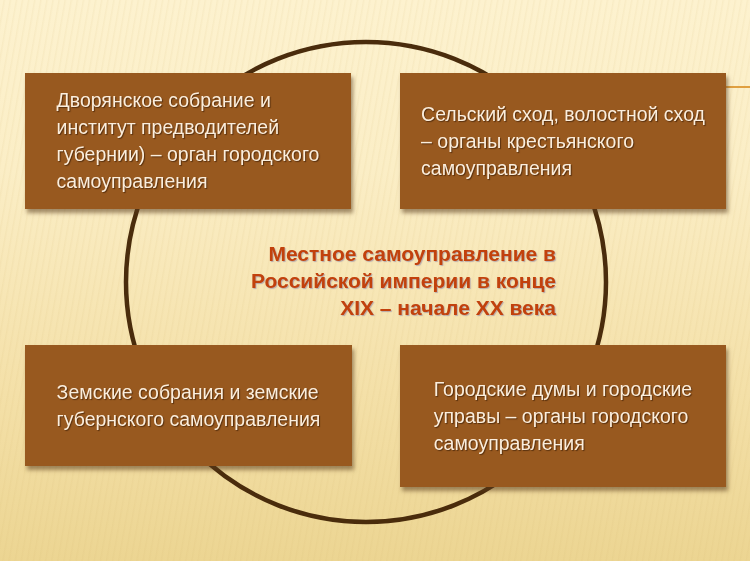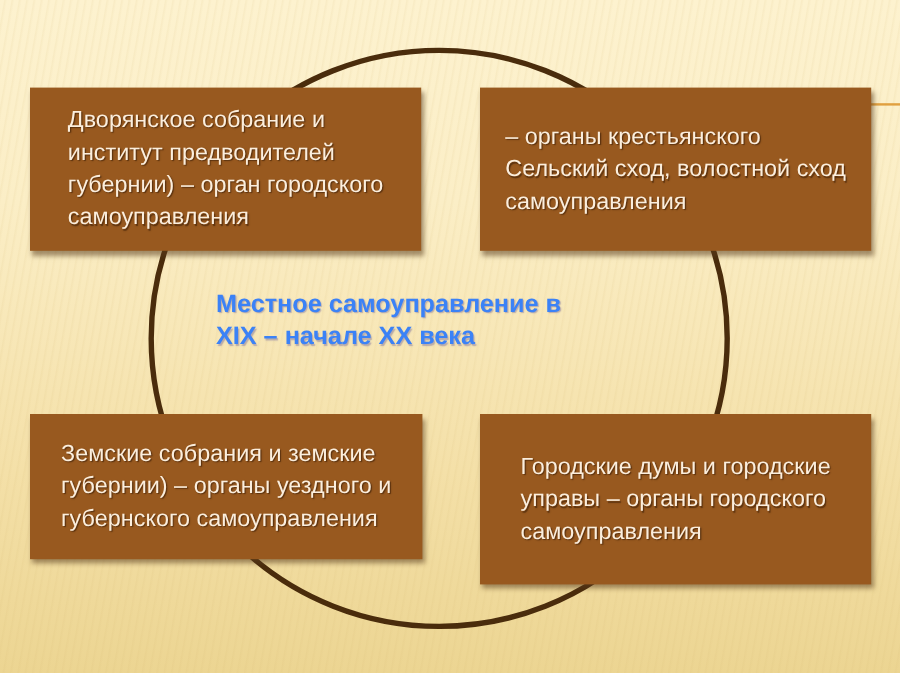--- a/index.html
+++ b/index.html
@@ -24,21 +24,21 @@
       text-shadow: 1px 1px 1px rgba(60,30,5,0.7);
       padding: 0 6px; box-sizing: border-box;
     }
     .box span { display: block; }
     #box-tl { left: 25px; top: 73px; width: 326px; height: 136px; }
     #box-tr { left: 400px; top: 73px; width: 326px; height: 136px; }
     #box-bl { left: 25px; top: 345px; width: 327px; height: 121px; }
     #box-br { left: 400px; top: 345px; width: 326px; height: 142px; }
     .center-title {
       position: absolute; left: 180px; top: 240px; width: 376px;
-      text-align: left; color: #3b82f6; font-weight: bold;
+      text-align: right; color: #c2410c; font-weight: bold;
       font-size: 21px; line-height: 27px;
       text-shadow: 1px 1px 1px rgba(120,110,160,0.5);
     }
   </style>
 </head>
 <body>
 
 <div class="slide">
 
   <svg class="ring" width="750" height="561">
@@ -51,35 +51,35 @@
     <div>
       <span>Дворянское собрание и</span>
       <span>институт предводителей</span>
       <span>губернии) – орган городского</span>
       <span>самоуправления</span>
     </div>
   </div>
 
   <div class="box" id="box-tr">
     <div>
+      <span>Сельский сход, волостной сход</span>
       <span>– органы крестьянского</span>
-      <span>Сельский сход, волостной сход</span>
       <span>самоуправления</span>
     </div>
   </div>
 
   <div class="center-title">
     <span style="display:block">Местное самоуправление в</span>
+    <span style="display:block">Российской империи в конце</span>
     <span style="display:block">XIX – начале XX века</span>
   </div>
 
   <div class="box" id="box-bl">
     <div>
       <span>Земские собрания и земские</span>
-      <span>губернии) – органы уездного и</span>
       <span>губернского самоуправления</span>
     </div>
   </div>
 
   <div class="box" id="box-br">
     <div>
       <span>Городские думы и городские</span>
       <span>управы – органы городского</span>
       <span>самоуправления</span>
     </div>

